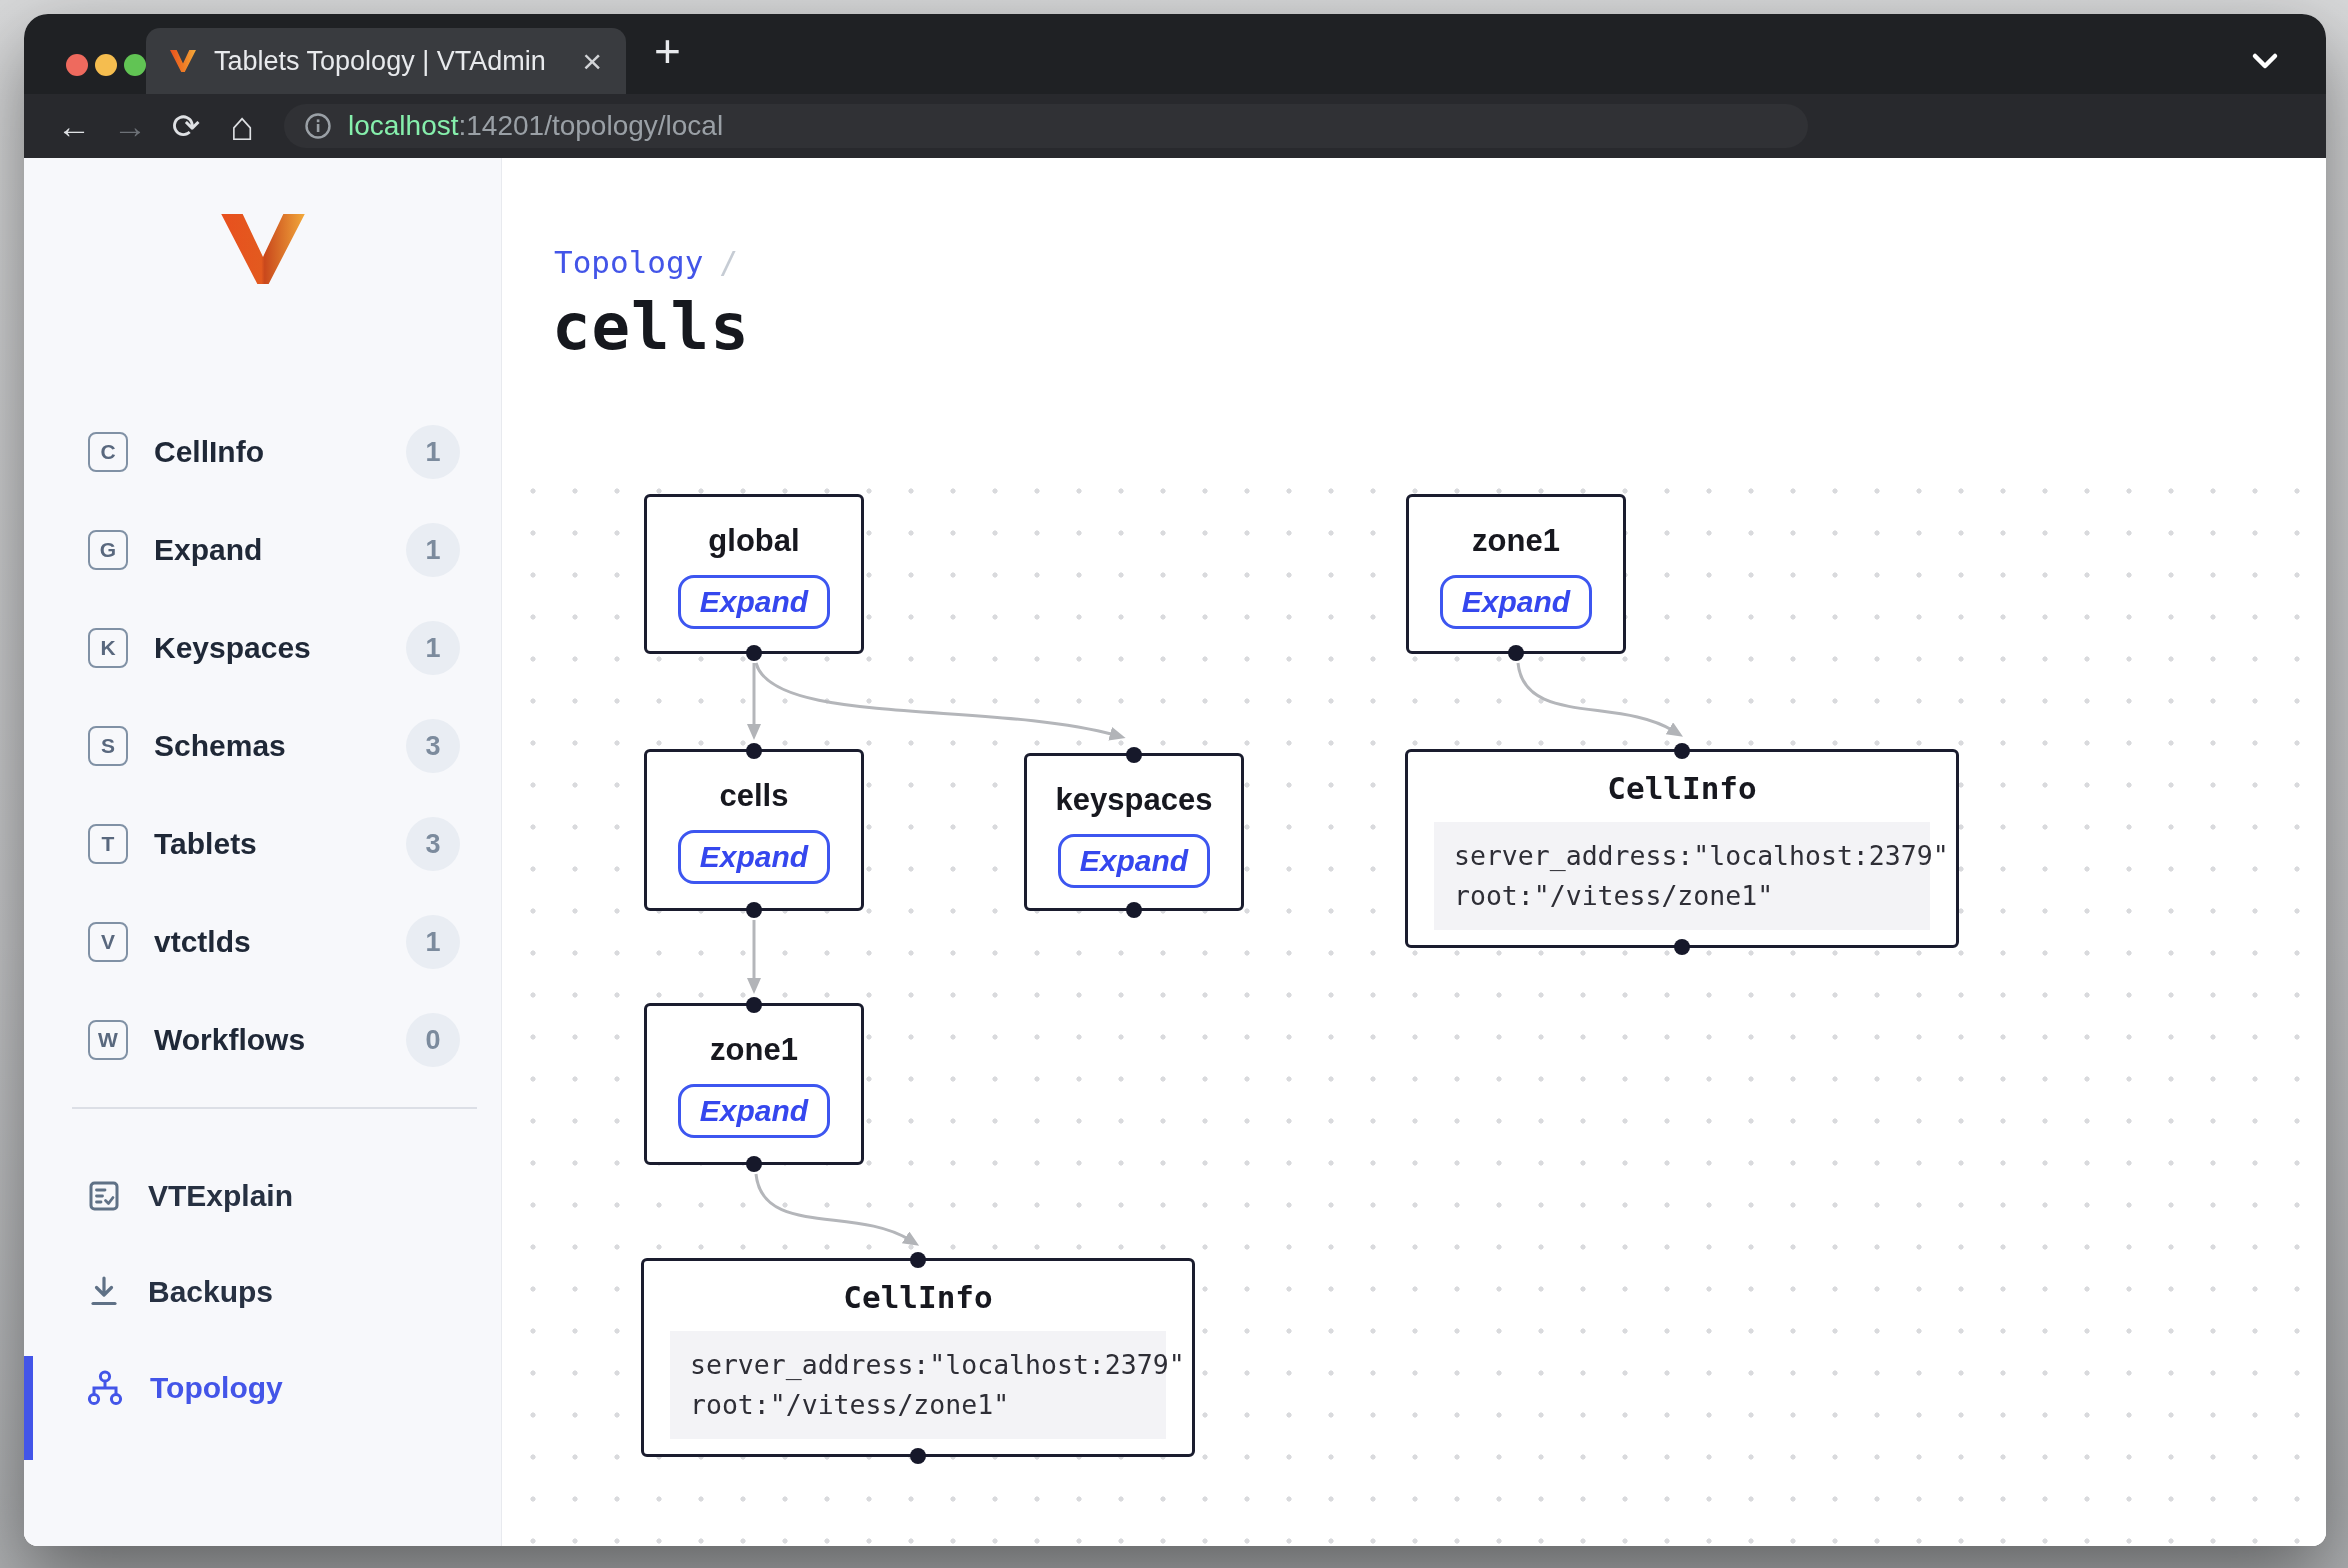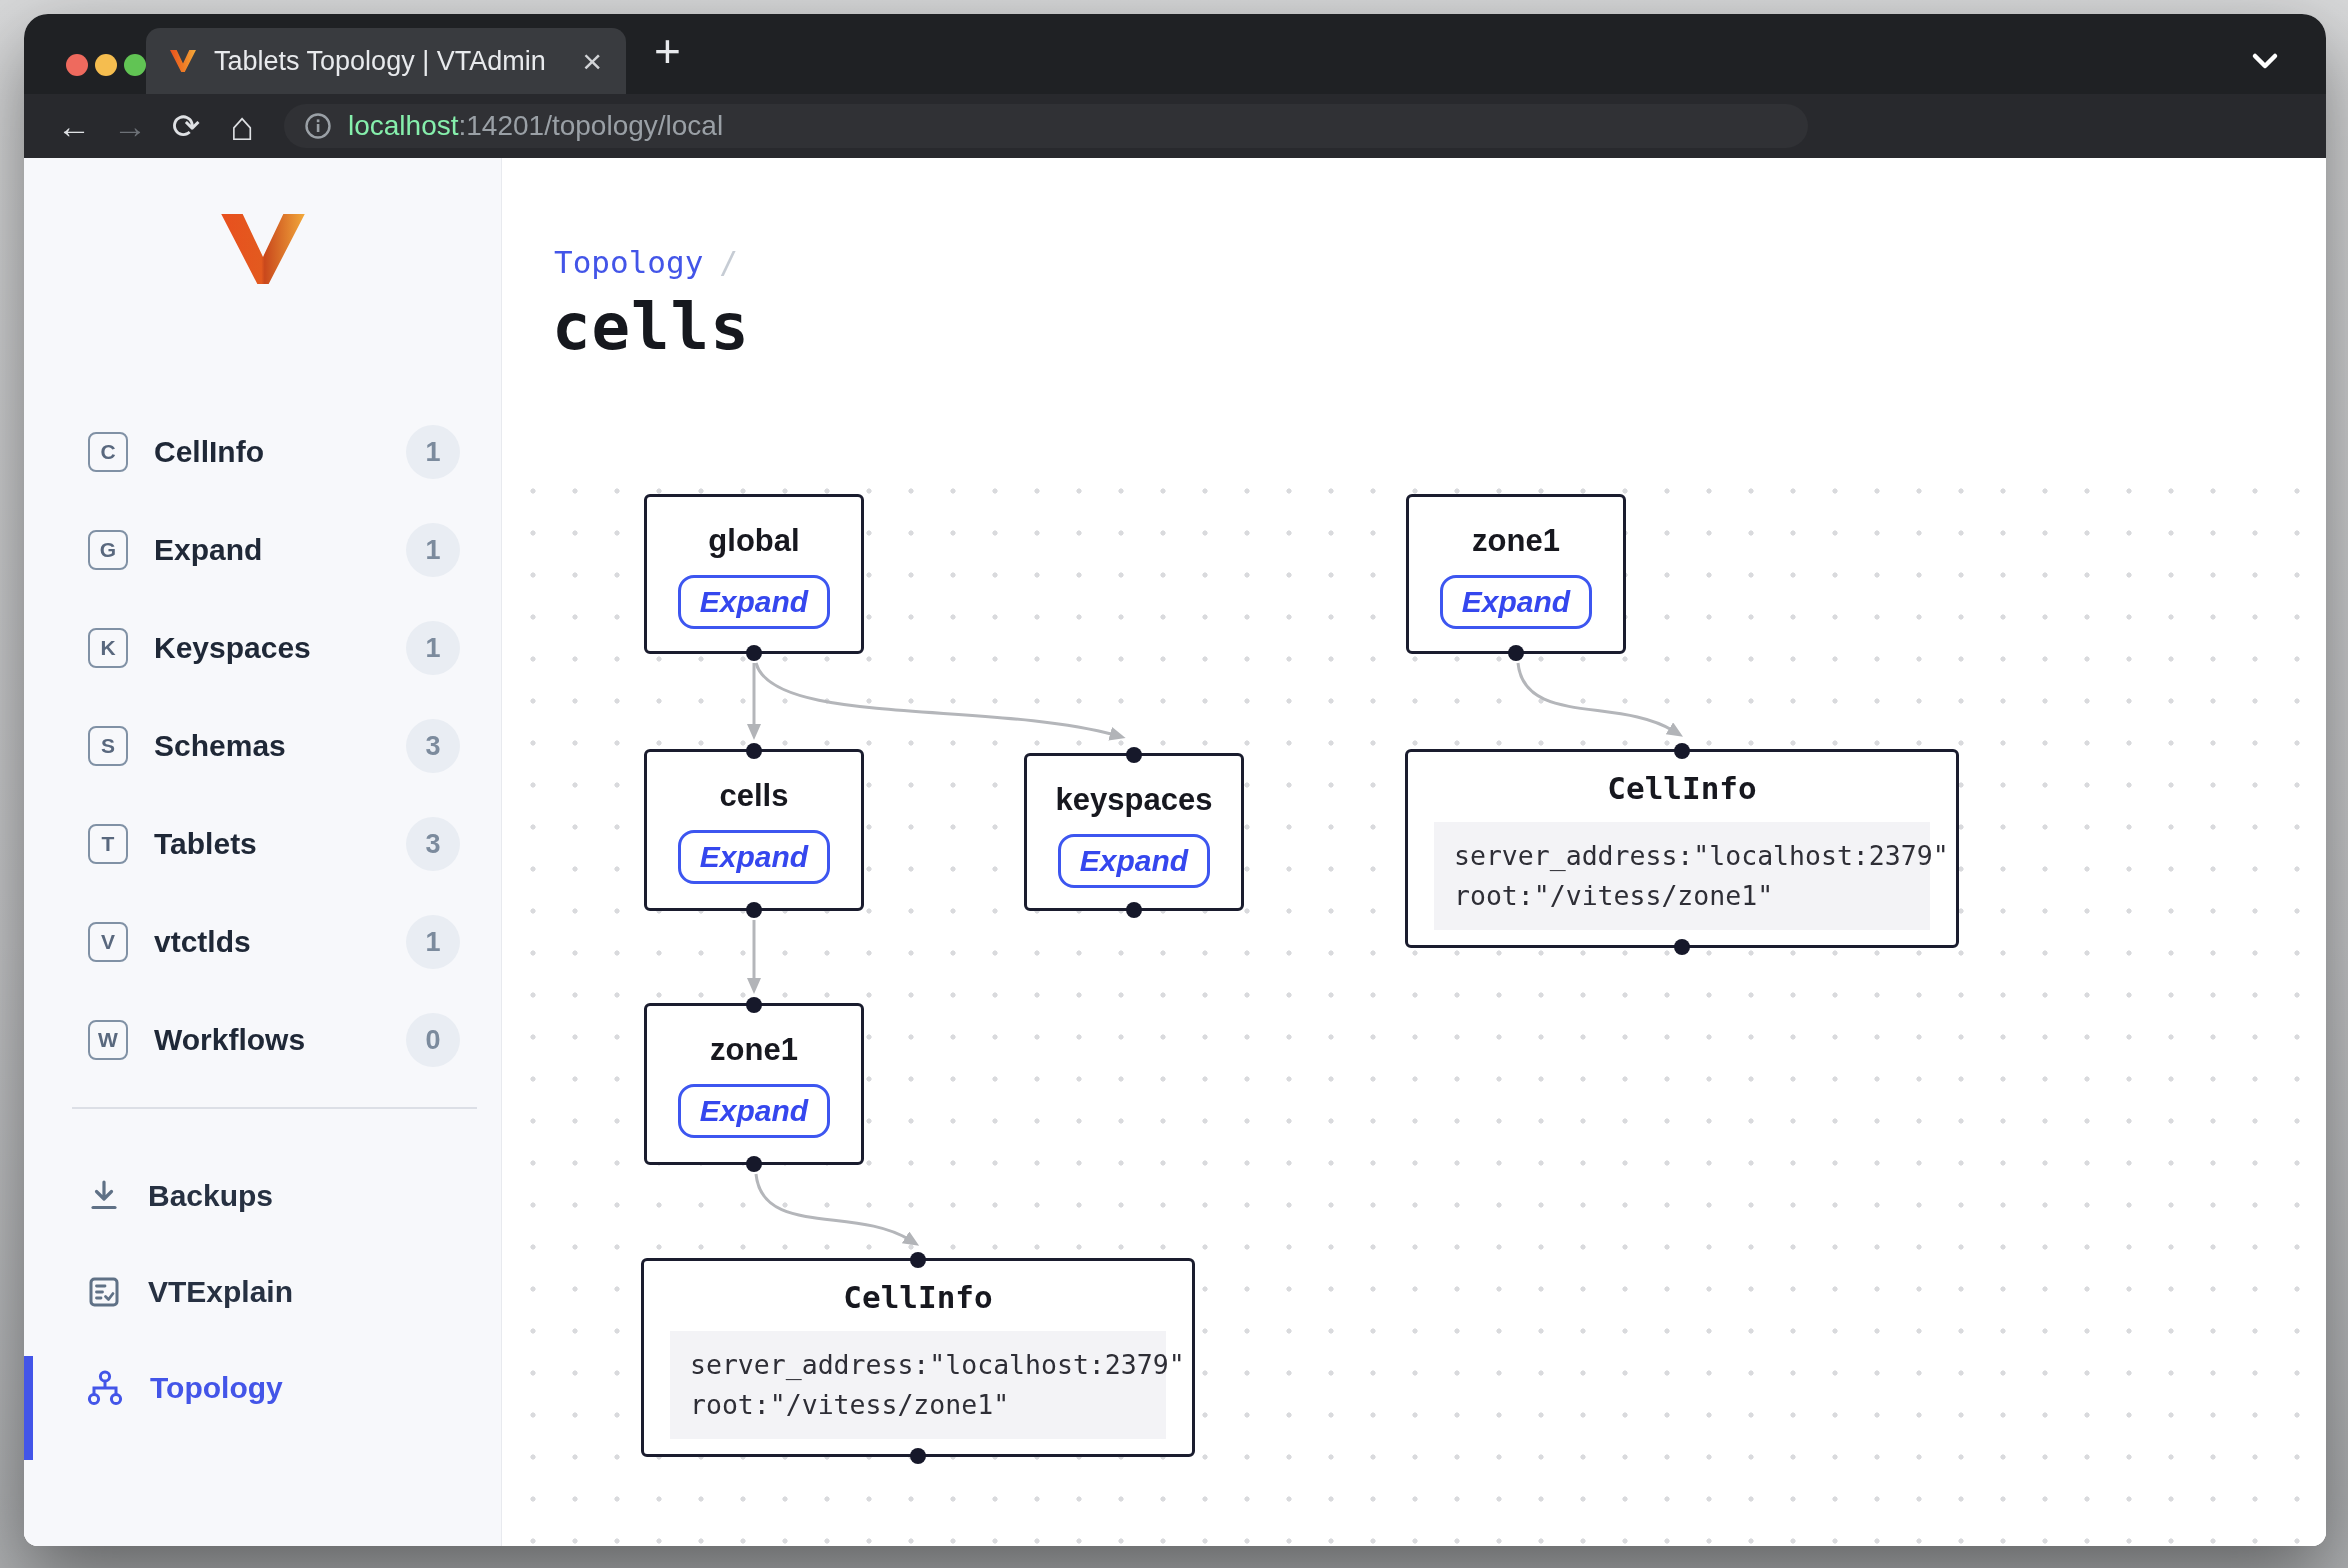--- a/index.html
+++ b/index.html
@@ -187,32 +187,32 @@
           <div class="navrow">
             <span class="letter">W</span>
             <span class="navlabel">Workflows</span>
             <span class="badge">0</span>
           </div>
         </div>
       <div class="sep"></div>
       <div id="tool-list">
           <div class="toolrow">
             <svg width="36" height="36" viewBox="0 0 36 36">
-      <path d="M18 4 V20 M10.5 13.5 L18 21 L25.5 13.5" fill="none" stroke="#5f7186" stroke-width="3.2" stroke-linecap="round" stroke-linejoin="round"></path>
-      <path d="M7 29.5 H29" stroke="#5f7186" stroke-width="3.2" stroke-linecap="round"></path>
-            </svg>
-            <span class="tlabel">Backups</span>
-          </div>
-          <div class="toolrow">
-            <svg width="36" height="36" viewBox="0 0 36 36">
       <rect x="5" y="5" width="26" height="26" rx="3.5" fill="none" stroke="#5f7186" stroke-width="3"></rect>
       <path d="M10.5 12 H19 M10.5 18 H16.5 M10.5 24 H15" stroke="#5f7186" stroke-width="2.8" stroke-linecap="round"></path>
       <path d="M19.5 22.5 L22.5 25.5 L27 19.5" fill="none" stroke="#5f7186" stroke-width="2.8" stroke-linecap="round" stroke-linejoin="round"></path>
             </svg>
             <span class="tlabel">VTExplain</span>
+          </div>
+          <div class="toolrow">
+            <svg width="36" height="36" viewBox="0 0 36 36">
+      <path d="M18 4 V20 M10.5 13.5 L18 21 L25.5 13.5" fill="none" stroke="#5f7186" stroke-width="3.2" stroke-linecap="round" stroke-linejoin="round"></path>
+      <path d="M7 29.5 H29" stroke="#5f7186" stroke-width="3.2" stroke-linecap="round"></path>
+            </svg>
+            <span class="tlabel">Backups</span>
           </div>
           <div class="toolrow active">
             <svg width="38" height="36" viewBox="0 0 38 36">
       <circle cx="19" cy="6.5" r="4.6" fill="none" stroke="#4355e8" stroke-width="3"></circle>
       <circle cx="8" cy="29" r="4.6" fill="none" stroke="#4355e8" stroke-width="3"></circle>
       <circle cx="30" cy="29" r="4.6" fill="none" stroke="#4355e8" stroke-width="3"></circle>
       <path d="M19 11.2 V18 M8 24.2 V18 H30 V24.2" fill="none" stroke="#4355e8" stroke-width="3"></path>
             </svg>
             <span class="tlabel">Topology</span>
           </div>

